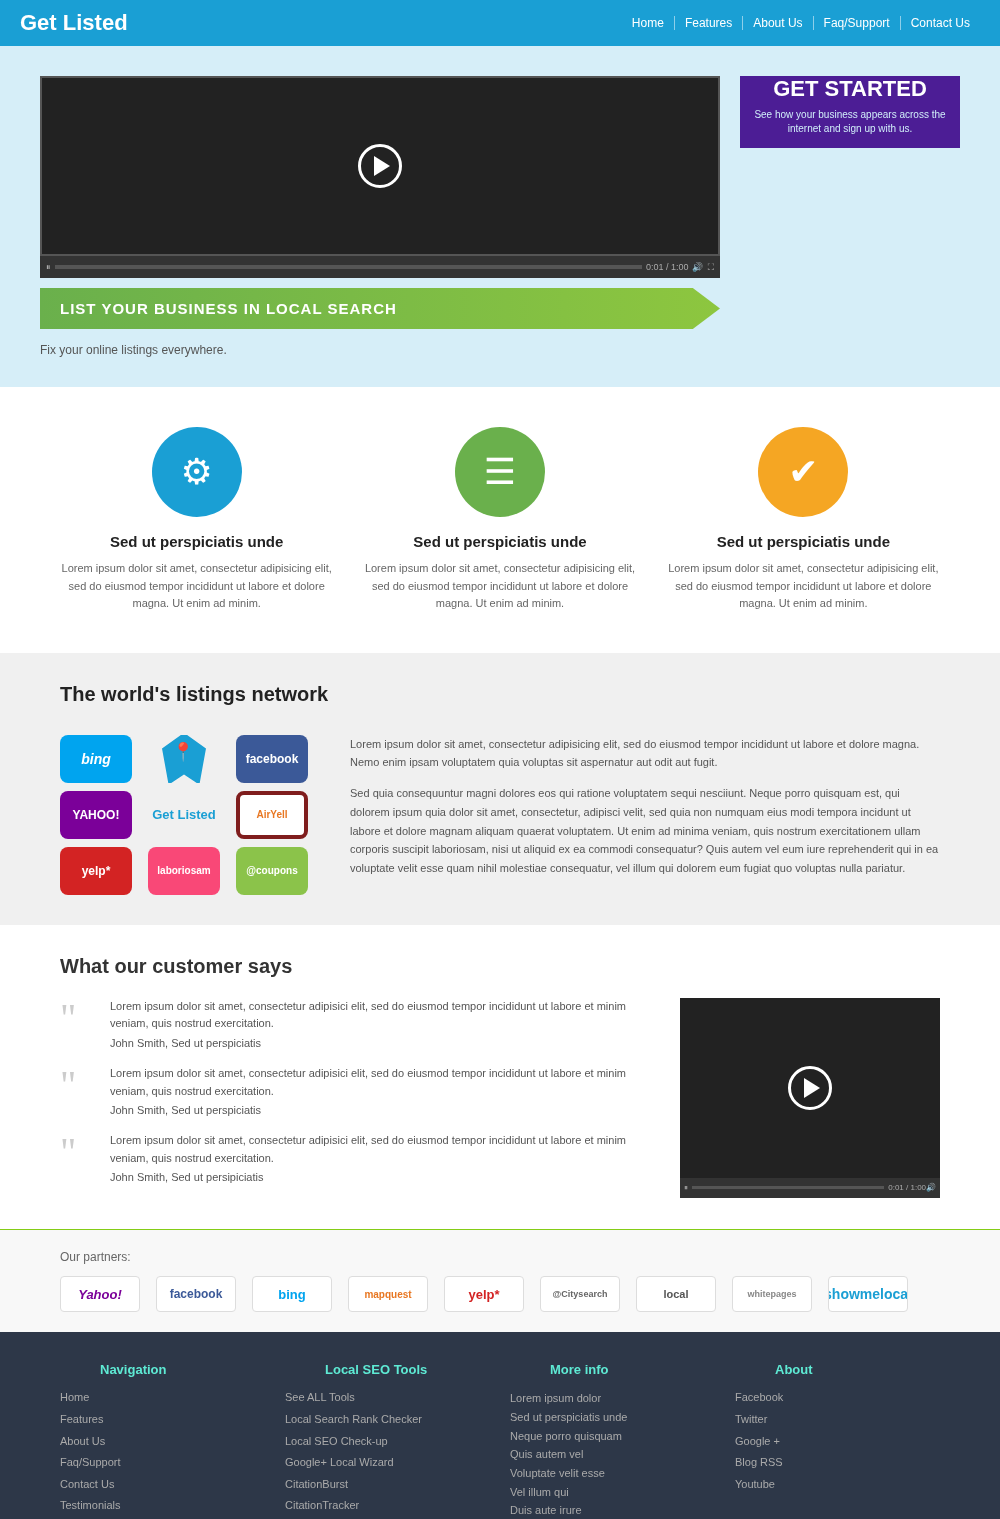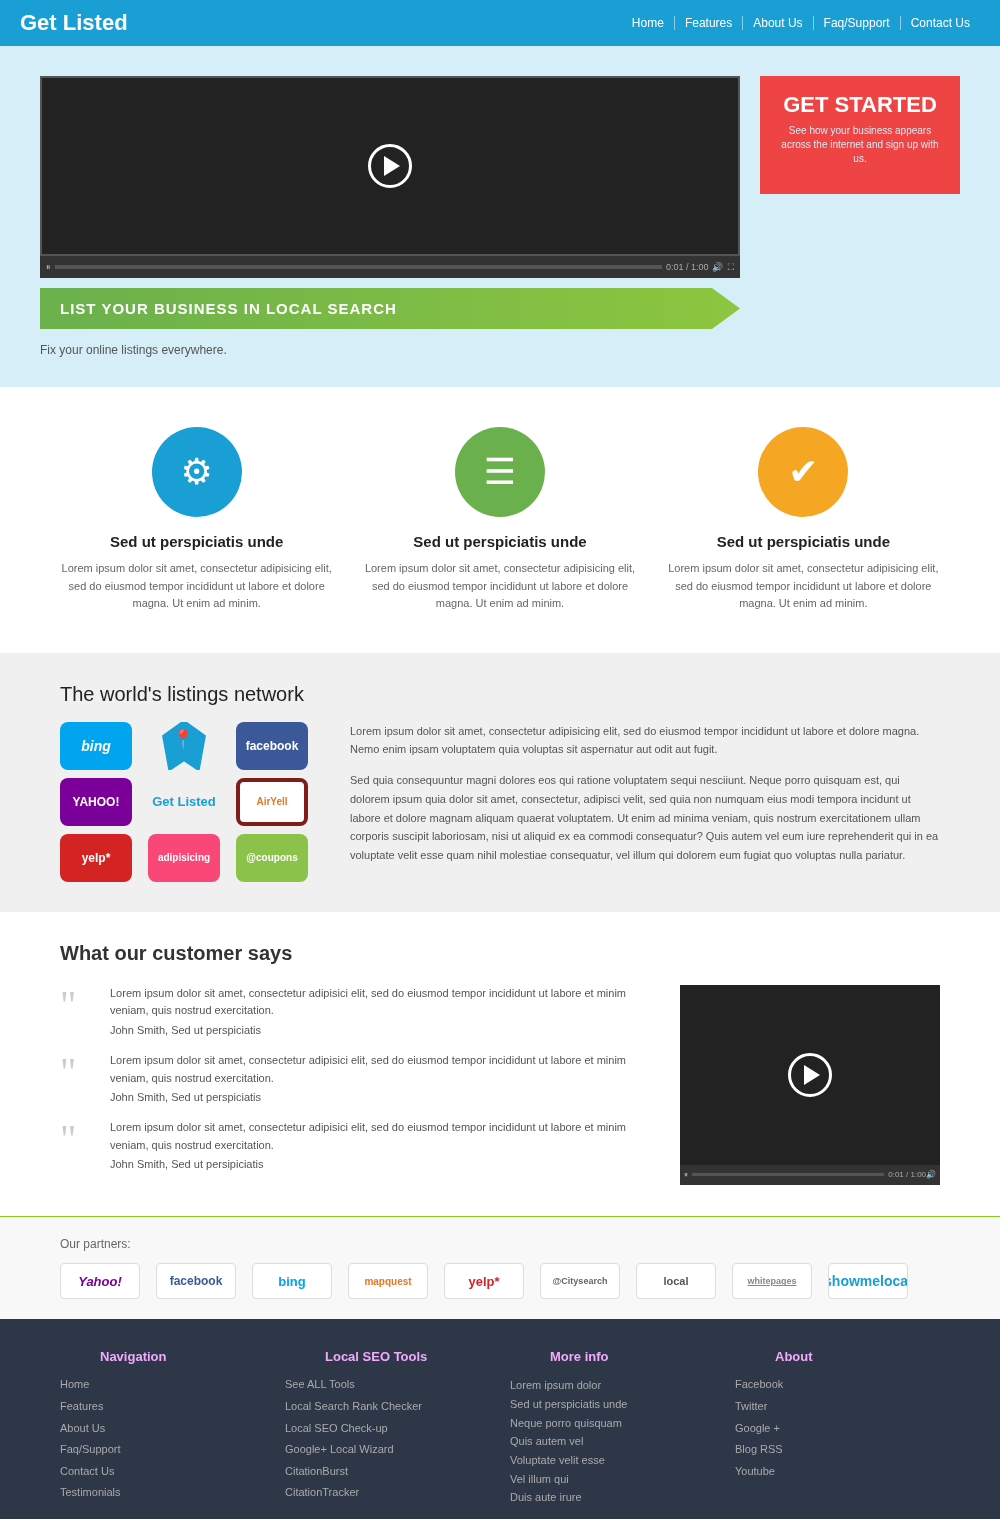--- a/index.html
+++ b/index.html
@@ -89,23 +89,22 @@
       margin-top: 10px;
       display: inline-block;
       width: 100%;
       letter-spacing: 1px;
       clip-path: polygon(0 0, 96% 0, 100% 50%, 96% 100%, 0 100%);
     }
     .hero-tagline { margin-top: 14px; color: #555; font-size: 12px; }
 
     
     .get-started-panel {
-      width: 200px;
-      background: #ef4444;
-      padding: 16px;
+      width: 220px;
+      background: #4c1d95;
       color: #fff;
     }
     .gs-title {
       font-size: 22px;
       font-weight: bold;
       text-align: center;
       color: #fff;
       margin-bottom: 6px;
     }
     .gs-subtitle {
@@ -167,21 +166,21 @@
     .icon-green { background: #6ab04c; }
     .icon-orange { background: #f5a623; }
     .feature-title { font-size: 15px; font-weight: bold; margin-bottom: 10px; color: #222; }
     .feature-desc { font-size: 11px; color: #666; line-height: 1.6; }
 
     
     .network-section {
       background: #f0f0f0;
       padding: 30px 60px;
     }
-    .network-title { font-size: 20px; font-weight: normal; color: #222; margin-bottom: 16px; }
+    .network-title { font-size: 20px; font-weight: bold; color: #222; margin-bottom: 29px; }
     .network-inner { display: flex; gap: 30px; align-items: flex-start; }
     .network-logos { width: 260px; flex-shrink: 0; position: relative; }
     .logos-grid {
       display: grid;
       grid-template-columns: repeat(3, 80px);
       gap: 8px;
       align-items: center;
     }
     .logo-badge {
       width: 72px;
@@ -270,35 +269,35 @@
       background: #fff;
       overflow: hidden;
     }
     .p-yahoo { color: #7b0099; font-size: 13px; font-style: italic; }
     .p-fb { color: #3b5998; font-size: 12px; }
     .p-bing { color: #00a4ef; font-size: 13px; }
     .p-mq { color: #e87722; font-size: 10px; }
     .p-yelp { color: #d32323; font-size: 13px; }
     .p-city { color: #666; font-size: 9px; }
     .p-local { color: #555; font-size: 11px; }
-    .p-wp { color: #888; font-size: 9px; text-decoration: underline; }
+    .p-wp { color: #888; font-size: 9px; }
     .p-sml { color: #1a9fd4; font-size: 14px; }
 
     
     .footer {
       background: #2d3748;
       color: #aaa;
       padding: 30px 60px;
     }
     .footer-cols {
       display: flex;
       gap: 20px;
     }
     .footer-col { flex: 1; }
-    .footer-col-title { color: #f0abfc; font-size: 13px; font-weight: bold; margin-bottom: 12px; padding-left: 40px; }
+    .footer-col-title { color: #5eead4; font-size: 13px; font-weight: bold; margin-bottom: 12px; padding-left: 40px; }
     .footer-link {
       display: block;
       color: #aaa;
       text-decoration: none;
       font-size: 11px;
       margin-bottom: 4px;
       line-height: 1.6;
     }
     .footer-text { font-size: 11px; color: #aaa; line-height: 1.7; }
     .footer-logo-area {
@@ -371,21 +370,21 @@
       <div class="logos-grid">
         <div class="logo-badge logo-bing">bing</div>
         <div class="logo-badge logo-pin">
           <div style="width:44px;height:52px;background:#1a9fd4;clip-path:polygon(50% 0%,100% 30%,85% 100%,50% 80%,15% 100%,0% 30%);display:flex;align-items:flex-start;justify-content:center;padding-top:8px;color:#fff;font-size:18px;">📍</div>
         </div>
         <div class="logo-badge logo-facebook">facebook</div>
         <div class="logo-badge logo-yahoo">YAHOO!</div>
         <div class="logo-badge logo-getlisted" style="font-size:13px;font-weight:bold;color:#1a9fd4;">Get Listed</div>
         <div class="logo-badge" style="background:#fff;border:4px solid #7f1d1d;color:#e87722;font-size:10px;font-weight:bold;">AirYell</div>
         <div class="logo-badge logo-yelp">yelp*</div>
-        <div class="logo-badge logo-foursquare">adipisicing</div>
+        <div class="logo-badge logo-foursquare">laboriosam</div>
         <div class="logo-badge logo-coupons">@coupons</div>
       </div>
     </div>
     <div class="network-text">
       <p>Lorem ipsum dolor sit amet, consectetur adipisicing elit, sed do eiusmod tempor incididunt ut labore et dolore magna. Nemo enim ipsam voluptatem quia voluptas sit aspernatur aut odit aut fugit.</p>
       <p>Sed quia consequuntur magni dolores eos qui ratione voluptatem sequi nesciiunt. Neque porro quisquam est, qui dolorem ipsum quia dolor sit amet, consectetur, adipisci velit, sed quia non numquam eius modi tempora incidunt ut labore et dolore magnam aliquam quaerat voluptatem. Ut enim ad minima veniam, quis nostrum exercitationem ullam corporis suscipit laboriosam, nisi ut aliquid ex ea commodi consequatur? Quis autem vel eum iure reprehenderit qui in ea voluptate velit esse quam nihil molestiae consequatur, vel illum qui dolorem eum fugiat quo voluptas nulla pariatur.</p>
     </div>
   </div>
 </section>
 

